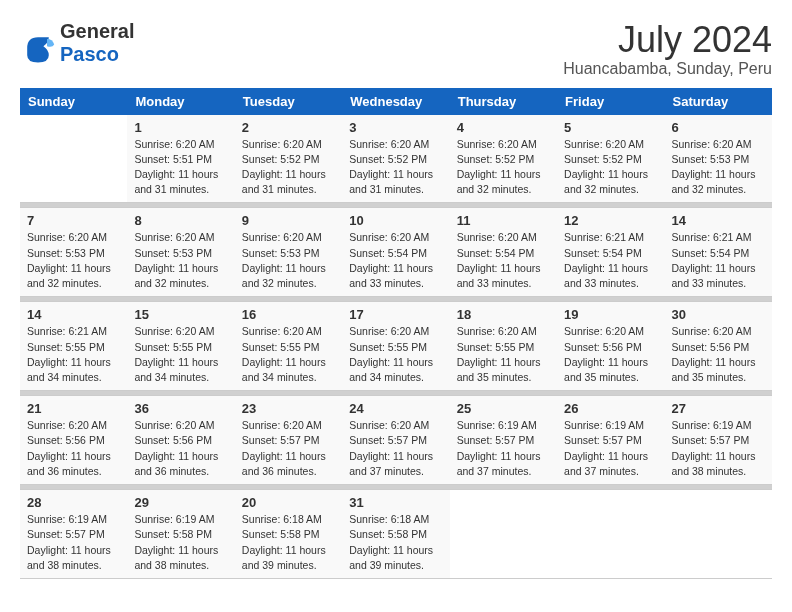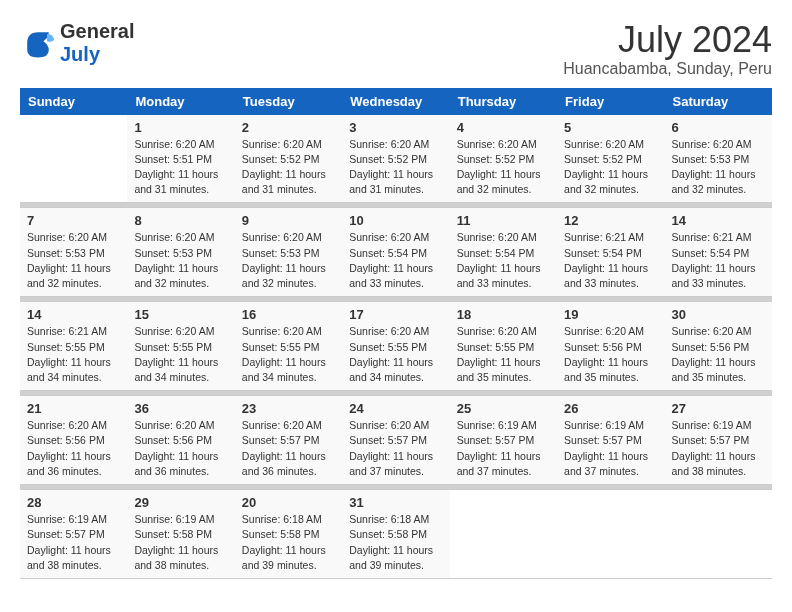--- a/index.html
+++ b/index.html
@@ -11,21 +11,21 @@
       padding: 20px;
     }
     .header {
       display: flex;
       justify-content: space-between;
       align-items: flex-start;
       margin-bottom: 10px;
     }
     .logo {
       display: flex;
-      align-items: center;
+      align-items: flex-end;
       gap: 4px;
     }
     .logo-icon {
       width: 36px;
       height: 36px;
     }
     .title-block {
       text-align: right;
     }
     .month-year {
@@ -84,21 +84,21 @@
 <body>
 
 <div class="header">
   <div class="logo">
     <svg class="logo-icon" viewBox="0 0 40 40">
       <path d="M8 20 Q8 8 20 8 L32 8 Q32 14 26 18 Q32 22 32 28 Q32 36 20 36 Q8 36 8 28 Z" fill="#1565c0"></path>
       <path d="M30 10 Q36 10 38 16 Q36 20 30 18 Z" fill="#64b5f6"></path>
     </svg>
     <div>
       <div style="font-size:20px;font-weight:bold;color:#333;">General</div>
-      <div style="font-size:20px;font-weight:bold;color:#1565c0;">July</div>
+      <div style="font-size:20px;font-weight:bold;color:#1565c0;">Pasco</div>
     </div>
   </div>
   <div class="title-block">
     <div class="month-year">July 2024</div>
     <div class="location">Huancabamba, Sunday, Peru</div>
   </div>
 </div>
 
 <table>
   <thead>

